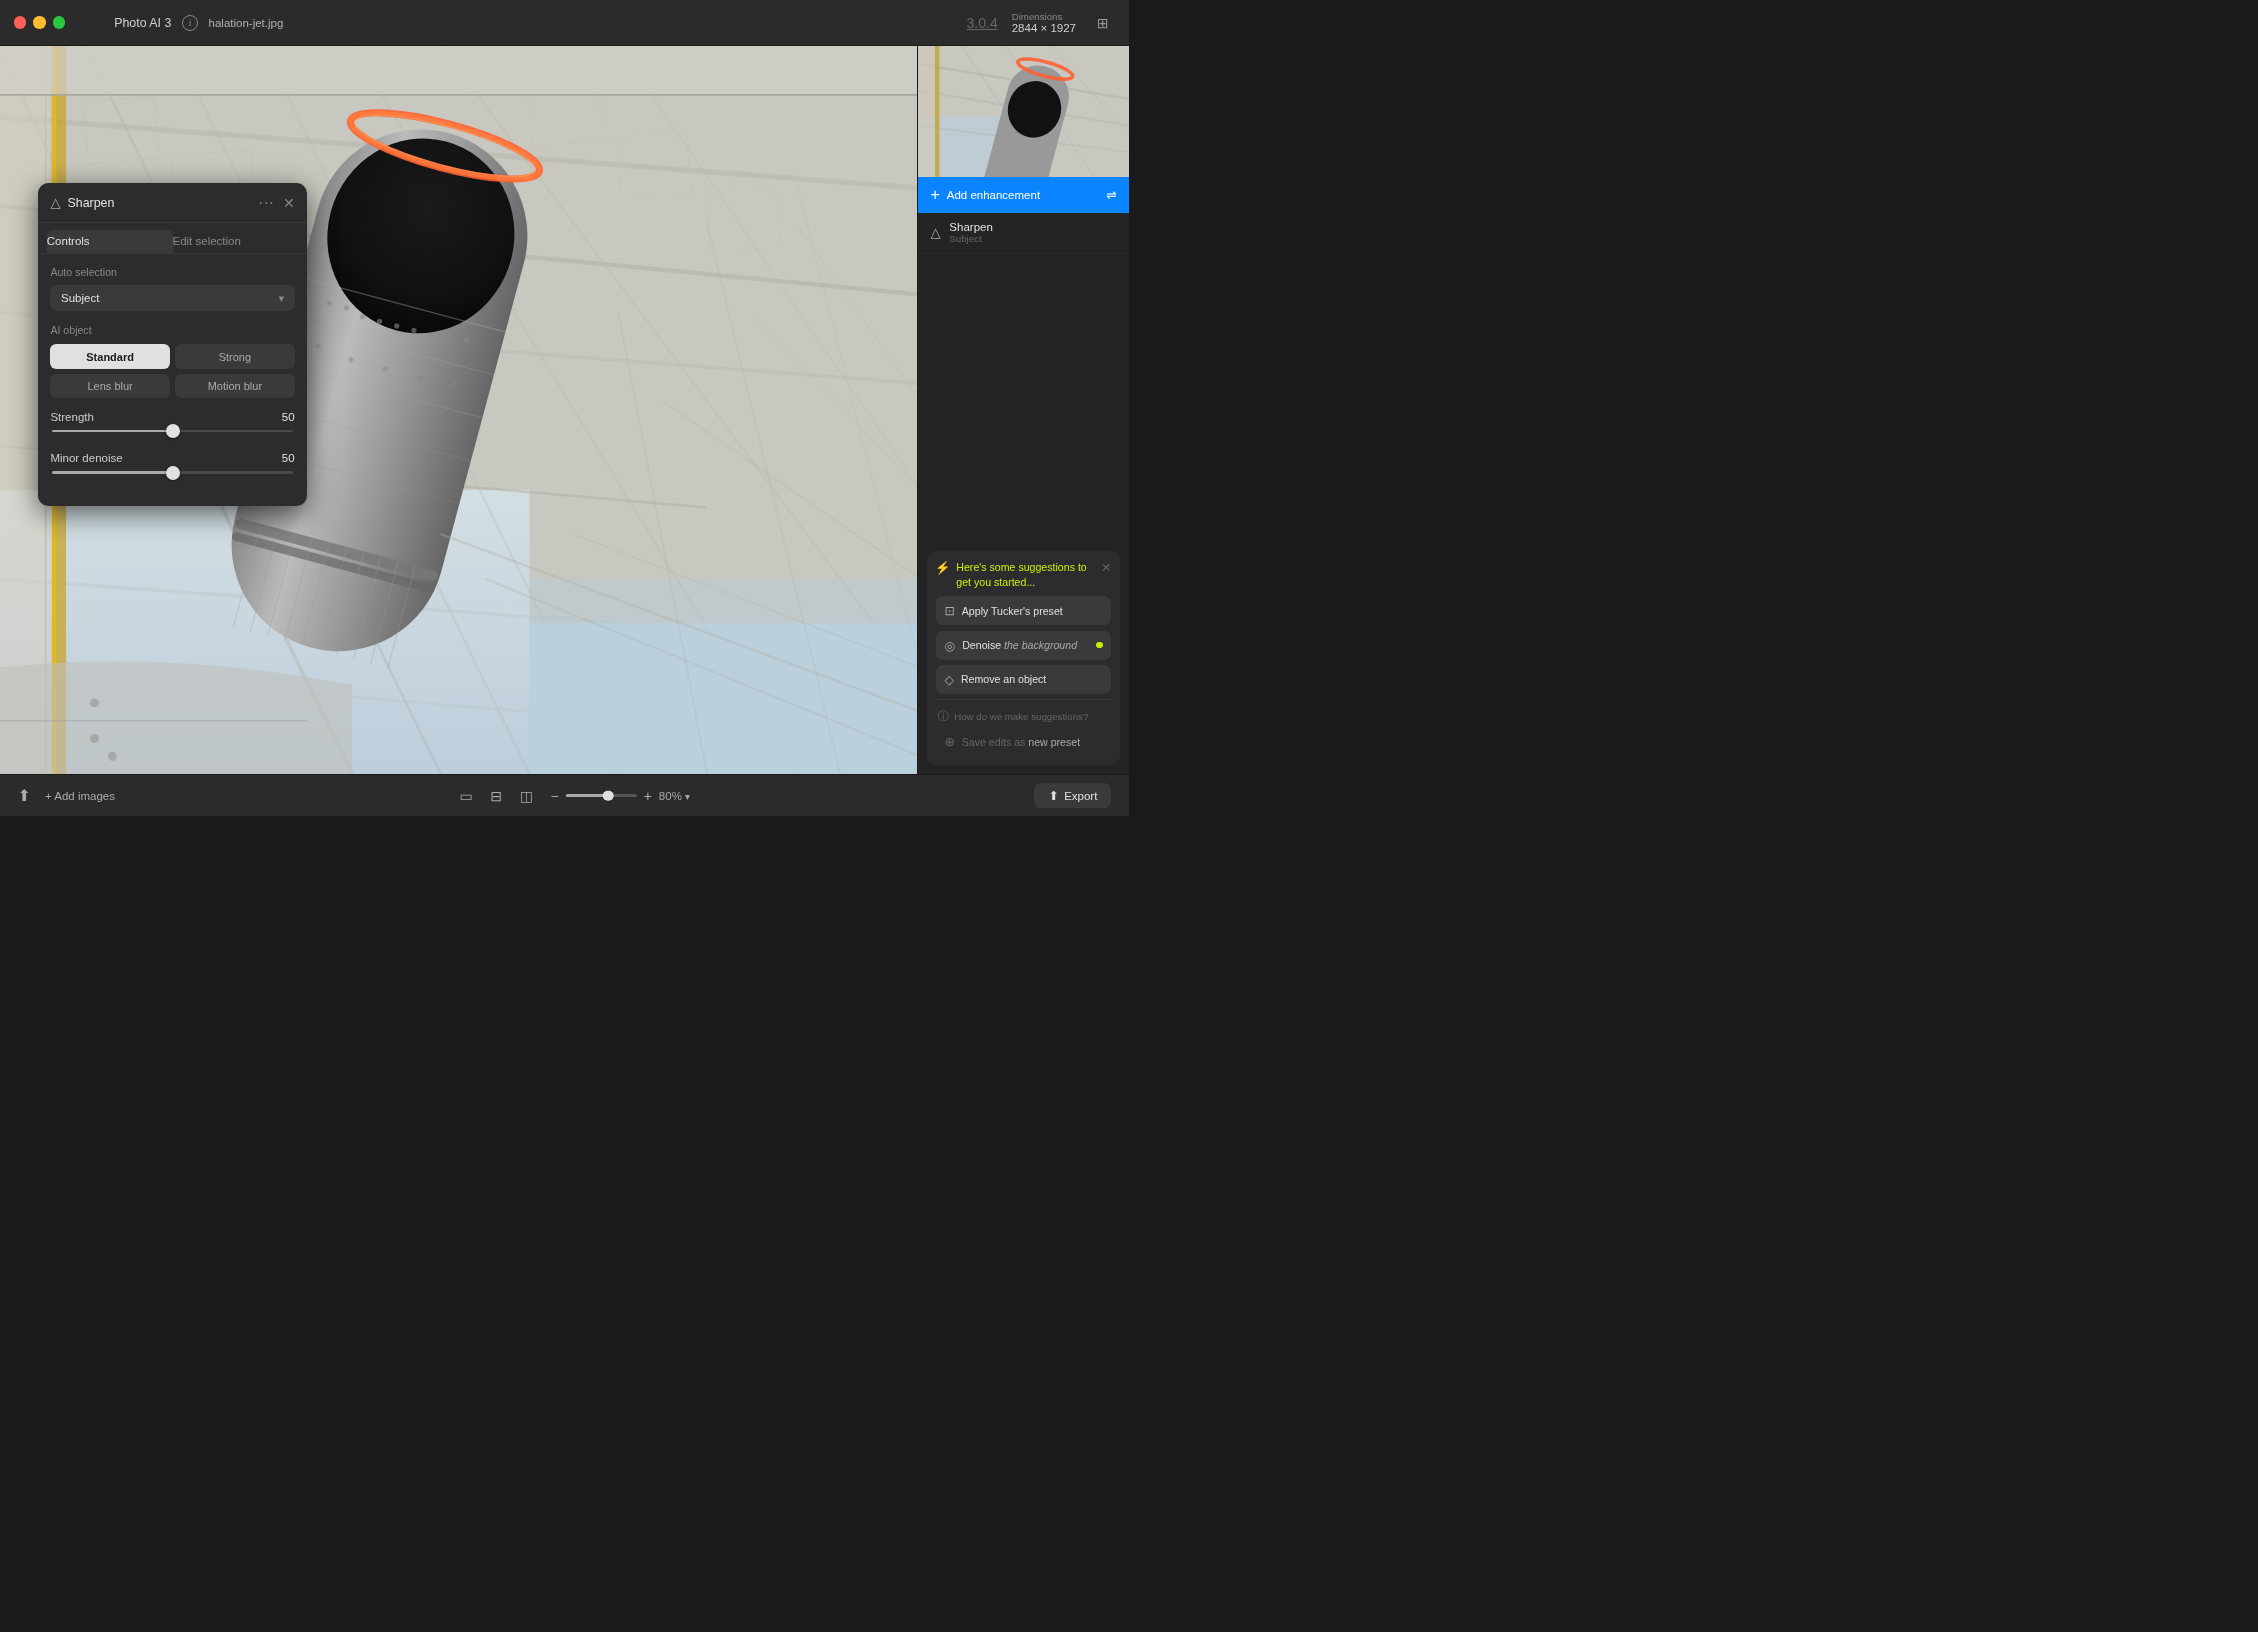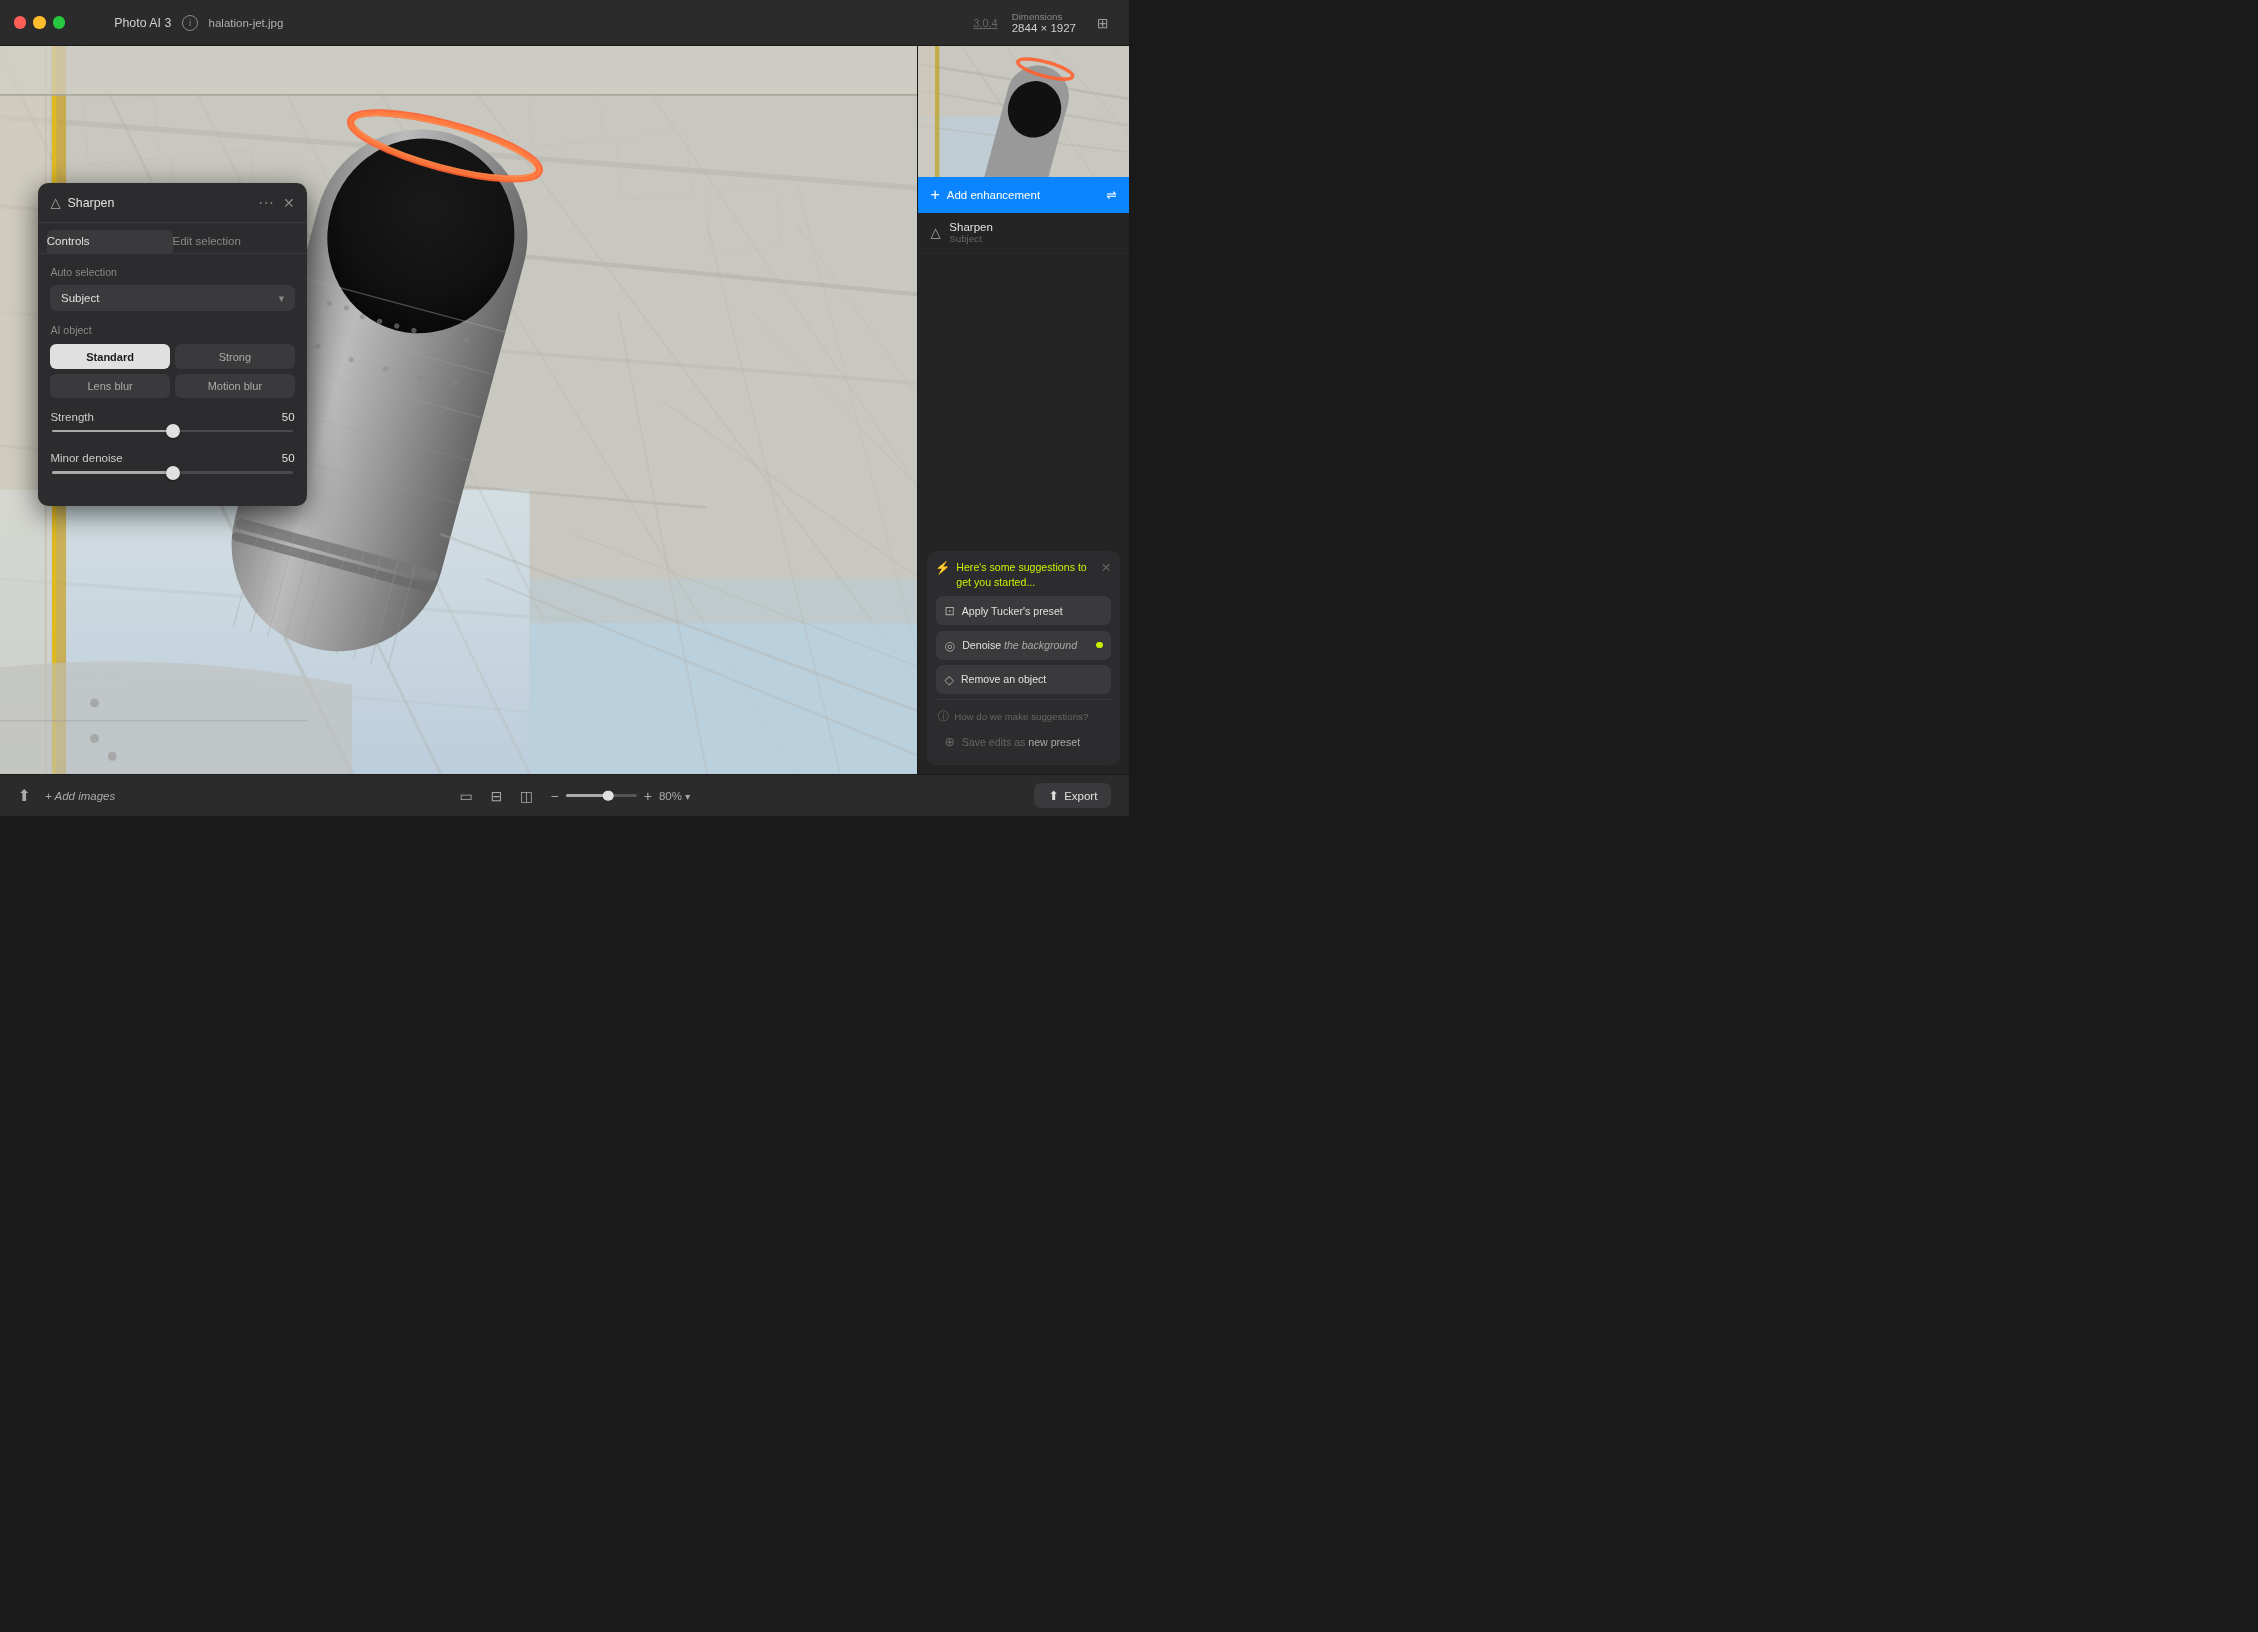--- a/index.html
+++ b/index.html
@@ -57,21 +57,21 @@
       font-size: 11.5px;
     }
     .titlebar-right {
       margin-left: auto;
       display: flex;
       align-items: center;
       gap: 14px;
     }
     .version {
       color: #666;
-      font-size: 11px;
+      font-size: 14px;
       text-decoration: underline;
     }
     .dimensions-label {
       color: #888;
       font-size: 9.7px;
     }
     .dimensions-value {
       color: #d0d0d0;
       font-size: 11.5px;
       font-weight: 500;
@@ -460,21 +460,20 @@
       font-size: 16px;
       cursor: pointer;
     }
     .add-images-btn {
       display: flex;
       align-items: center;
       gap: 5.3px;
       color: #aaa;
       font-size: 11.5px;
       cursor: pointer;
-      font-style: italic;
     }
     .toolbar-center {
       flex: 1;
       display: flex;
       align-items: center;
       justify-content: center;
       gap: 17.6px;
     }
     .view-btn {
       color: #aaa;

